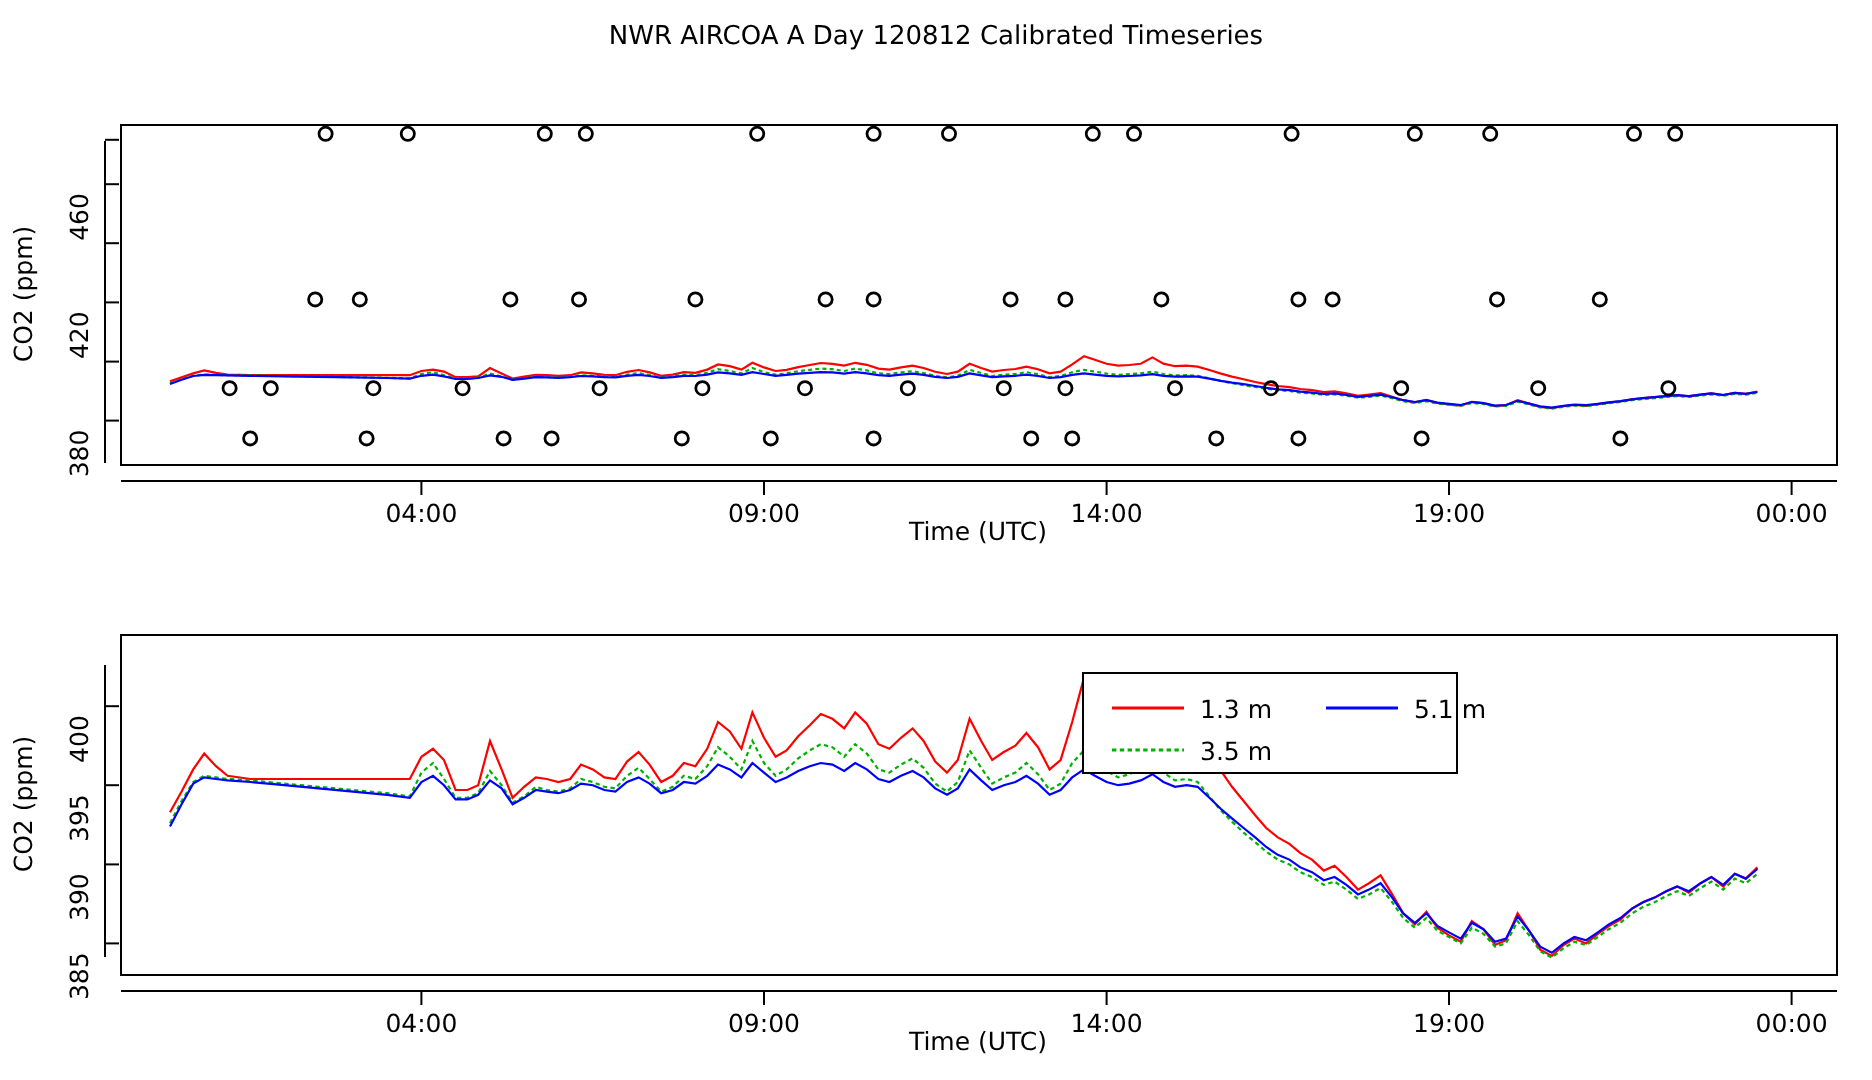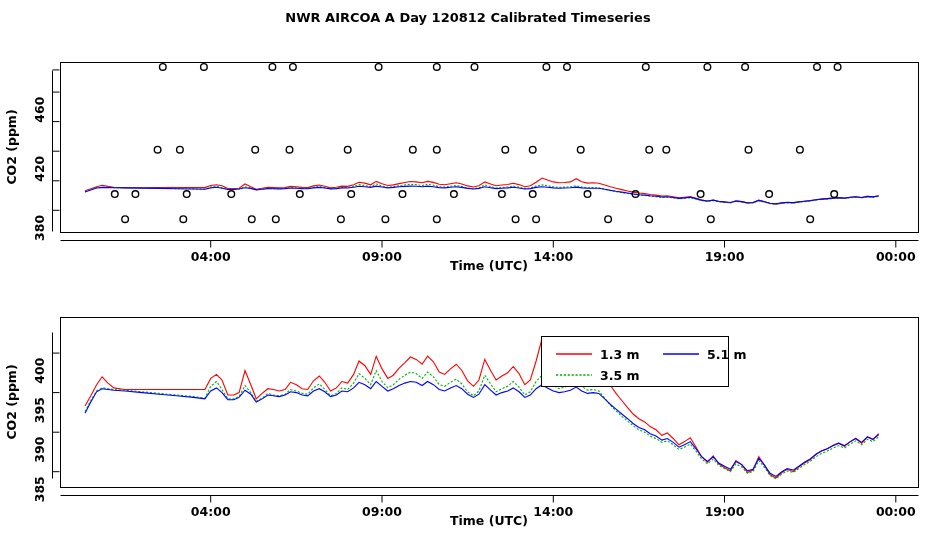--- a/index.html
+++ b/index.html
@@ -1,18 +1,18 @@
 <!DOCTYPE html>
 <html><head>
 <meta charset="utf-8">
 <style>
   html,body{margin:0;padding:0;background:#ffffff;}
   body{width:936px;height:540px;overflow:hidden;
        font-family:"DejaVu Sans","Liberation Sans",sans-serif;}
-  #root{position:relative;width:936px;height:540px;font-weight:bold;}
+  #root{position:relative;width:936px;height:540px;}
   svg{display:block;}
   text{fill:#000000;font-family:"DejaVu Sans","Liberation Sans",sans-serif;}
   .ttl{font-size:13px;}
   .axlab{font-size:12.5px;}
   .tick{font-size:12.5px;}
   .leg{font-size:12.5px;}
   .frame{fill:none;stroke:#000000;stroke-width:1;}
   .axline{stroke:#000000;stroke-width:1;fill:none;}
   .ser{fill:none;stroke-width:1.1;}
   .mk{fill:none;stroke:#000000;stroke-width:1.4;}

